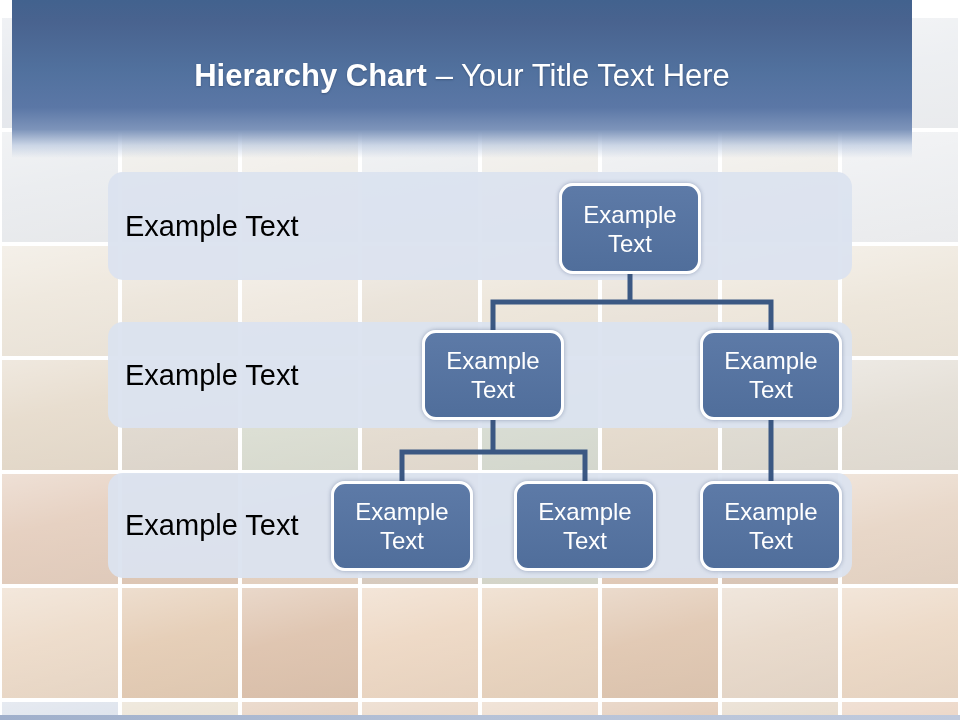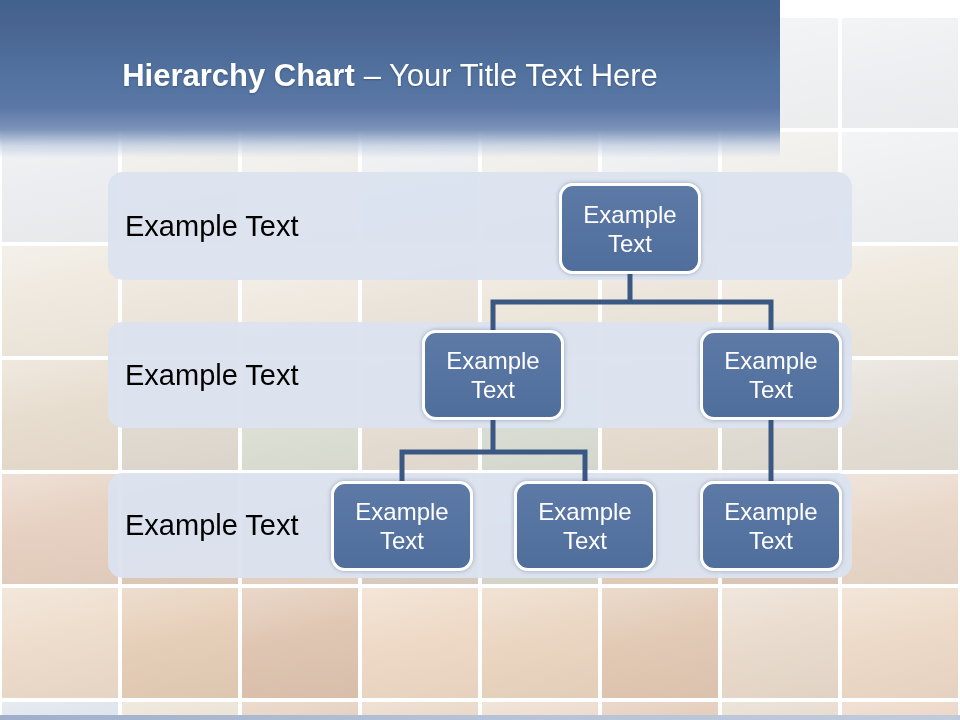--- a/index.html
+++ b/index.html
@@ -10,21 +10,21 @@
   
   .mosaic{position:absolute;left:2px;right:2px;top:18px;display:grid;
           grid-template-columns:repeat(8,1fr);grid-auto-rows:110px;gap:4px;}
   .tile{background-image:linear-gradient(165deg, rgba(255,255,255,0.28) 0%, rgba(255,255,255,0) 45%, rgba(60,40,20,0.10) 100%);}
   .mosaic-overlay{position:absolute;inset:0;
           background:linear-gradient(180deg, rgba(255,255,255,0.82) 0%,
                      rgba(255,255,255,0.74) 38%, rgba(255,255,255,0.62) 70%,
                      rgba(255,255,255,0.52) 100%);}
 
   
-  .header{position:absolute;left:0;top:0;width:780px;height:158px;
+  .header{position:absolute;left:12px;top:0;width:900px;height:158px;
           background:linear-gradient(180deg,#42628e 0%, #49638f 14%, #51759%, #51719e 45%, #5b77a6 68%, #7d94ba 82%, rgba(173,191,219,0.55) 92%, rgba(255,255,255,0) 100%);
           background:linear-gradient(180deg,#42628e 0%, #49638f 14%, #51719e 45%, #5b77a6 68%, #7d94ba 82%, rgba(173,191,219,0.55) 92%, rgba(255,255,255,0) 100%);}
   .title{position:absolute;left:0;top:56px;width:100%;margin:0;
          text-align:center;font-size:31px;line-height:40px;color:#ffffff;
          font-weight:normal;text-shadow:0 1px 2px rgba(20,35,60,0.35);}
   .t-bold{font-weight:bold;margin-right:9px;}
 
   
   .row-panel{position:absolute;left:108px;width:744px;border-radius:15px;
              background:rgba(219,227,239,0.95);}

